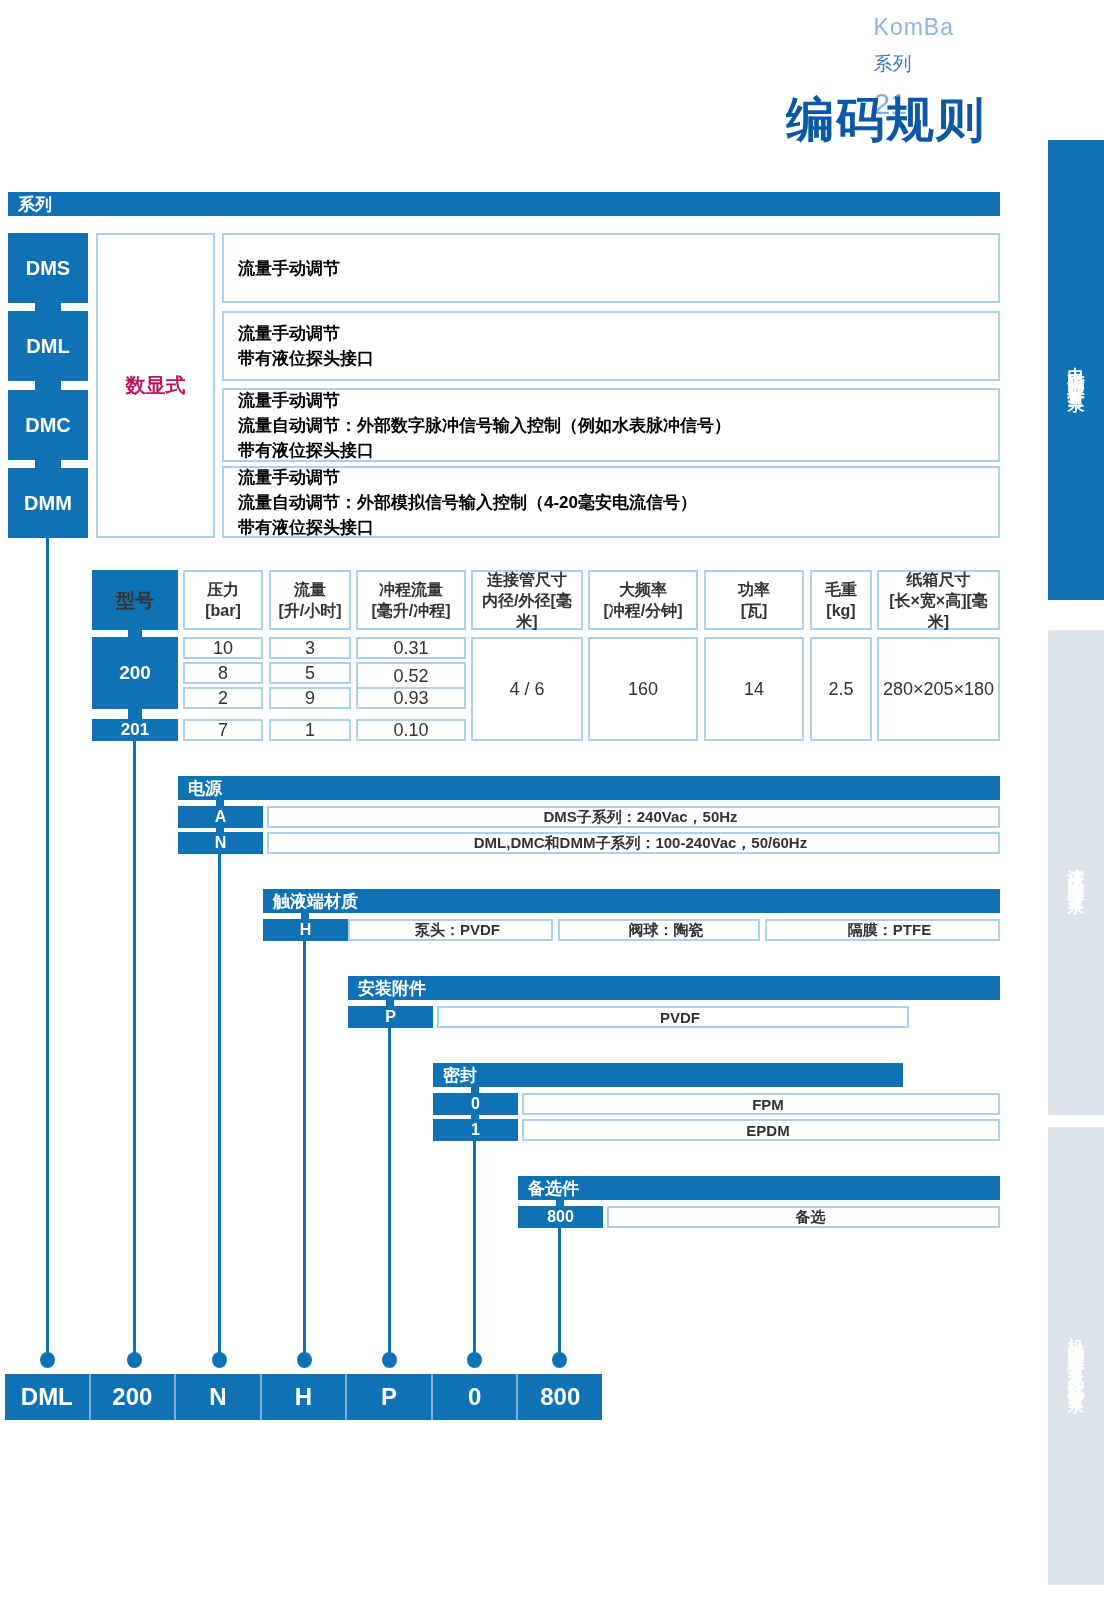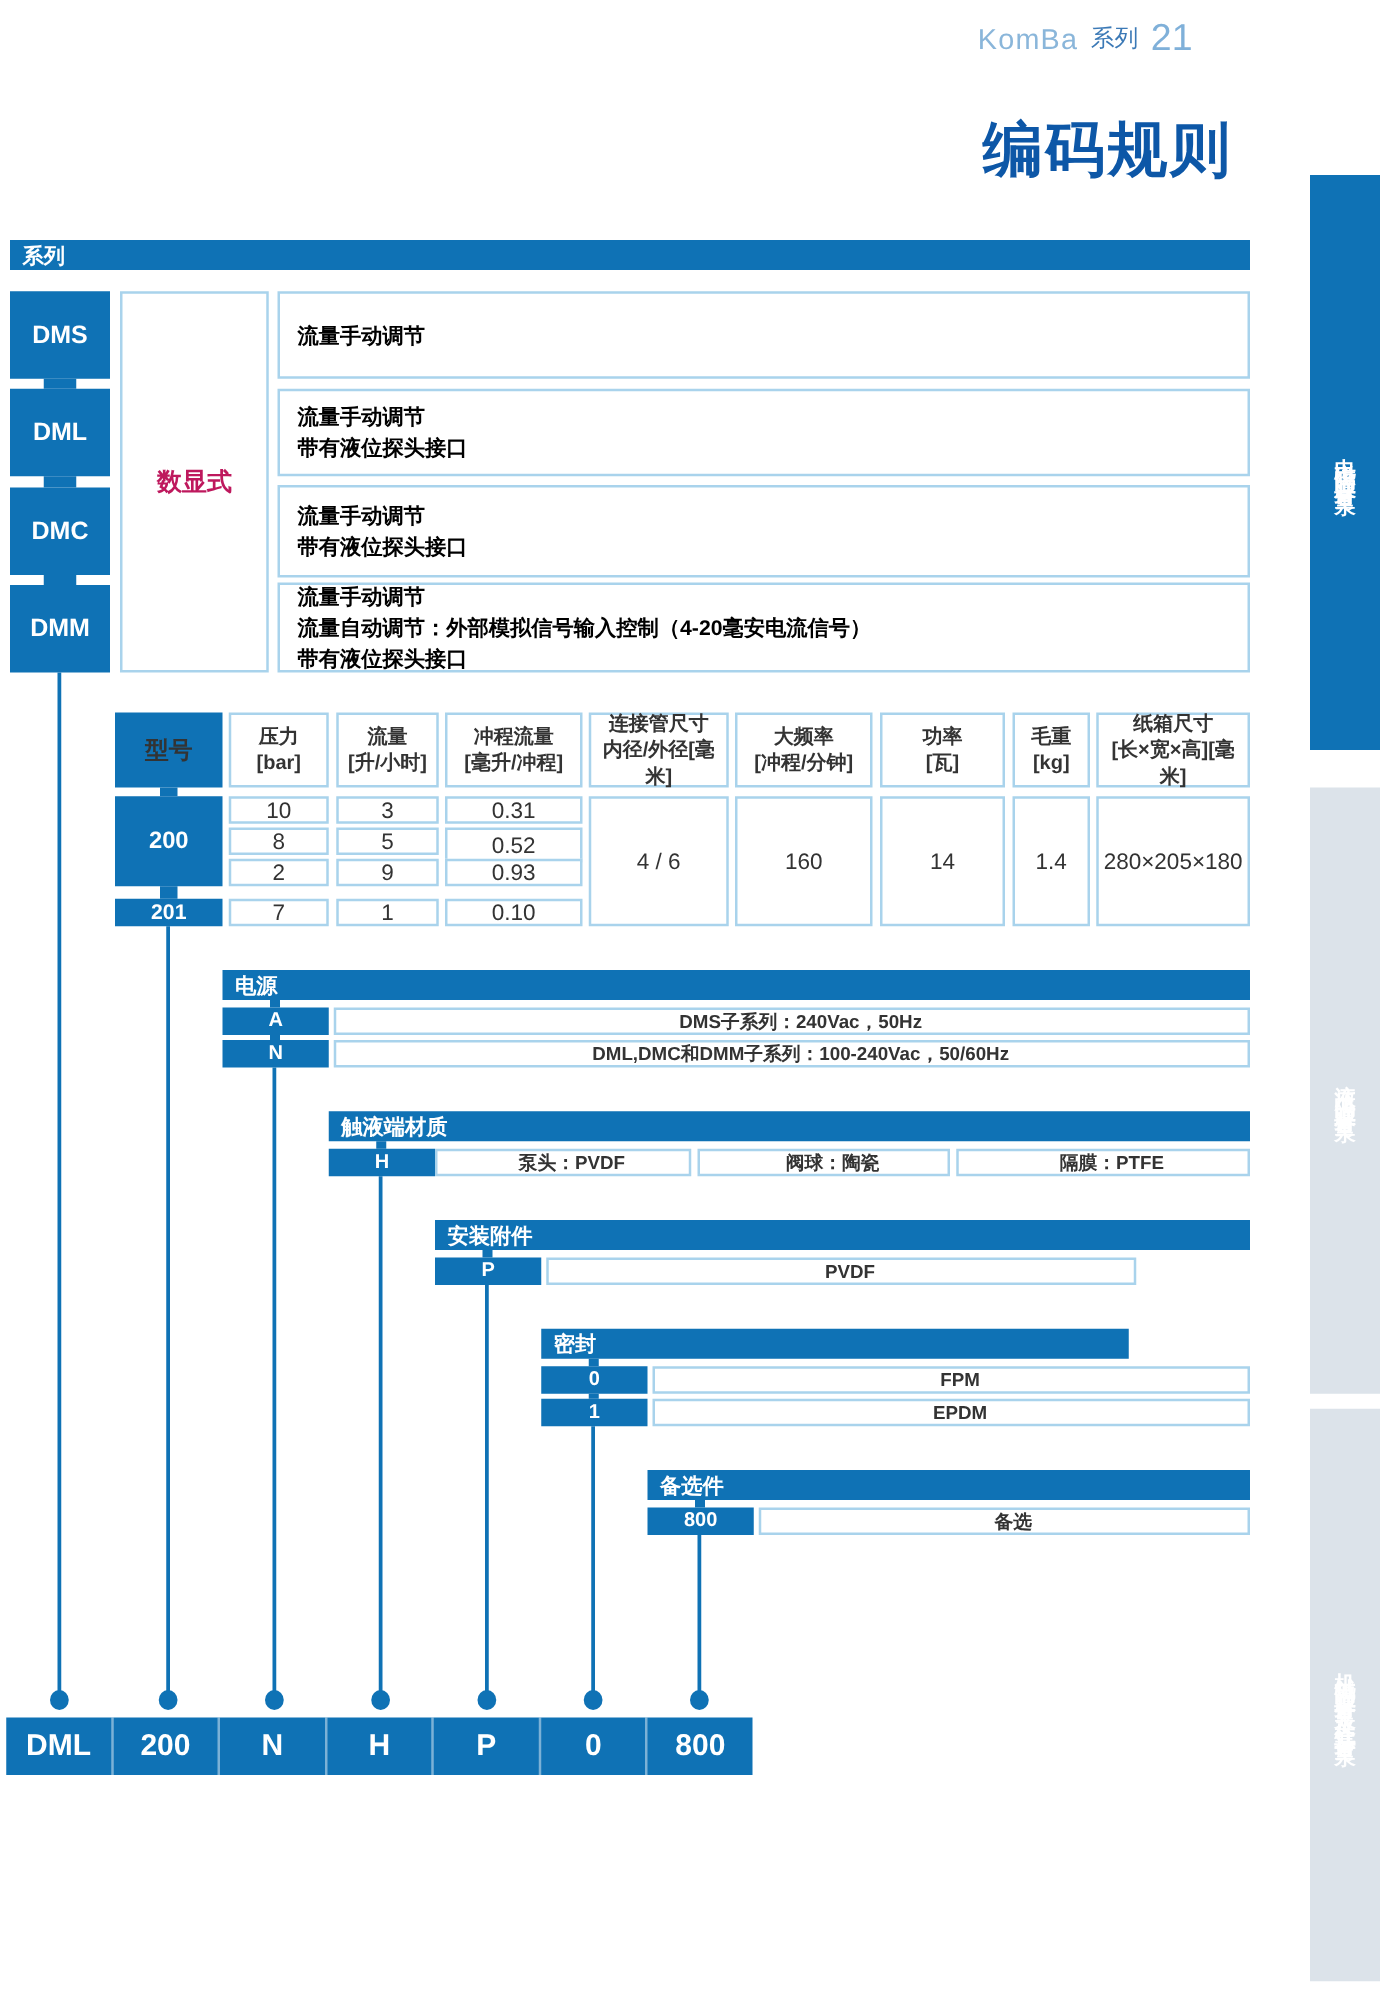--- a/index.html
+++ b/index.html
@@ -1,20 +1,20 @@
 <!DOCTYPE html>
 <html><head>
 <meta charset="utf-8">
 <style>
   html,body{margin:0;padding:0;background:#fff;}
   .page{position:relative;width:1104px;height:1600px;background:#fff;overflow:hidden;
         font-family:"Liberation Sans","DejaVu Sans",sans-serif;color:#333;}
 
   
-  .brandline{position:absolute;top:14px;right:150px;display:flex;align-items:center;gap:10px;}
+  .brandline{position:absolute;top:14px;right:150px;display:flex;align-items:flex-start;gap:10px;flex-direction:column;}
   .brand{color:#8ab6da;font-size:23px;letter-spacing:1px;}
   .brand-suffix{color:#3b79b6;font-size:19px;}
   .pagenum{color:#7fb0d9;font-size:30px;font-weight:300;}
   .title{position:absolute;top:88px;right:118px;margin:0;font-size:48px;font-weight:800;color:#0d57a7;letter-spacing:2px;}
 
   
   .hbar{position:absolute;background:#0f72b5;color:#fff;font-weight:bold;font-size:17px;
         display:flex;align-items:center;padding-left:10px;box-sizing:border-box;}
   .key{position:absolute;background:#0f72b5;color:#fff;font-weight:bold;
        display:flex;align-items:center;justify-content:center;box-sizing:border-box;}
@@ -81,20 +81,21 @@
 
   <div class="cell desc" style="left:222px;top:233px;width:778px;height:70px;">
     <span>流量手动调节</span>
   </div>
   <div class="cell desc" style="left:222px;top:311px;width:778px;height:70px;">
     <span>流量手动调节</span>
     <span>带有液位探头接口</span>
   </div>
   <div class="cell desc" style="left:222px;top:388px;width:778px;height:74px;">
     <span>流量手动调节</span>
+    <span>流量自动调节：外部数字脉冲信号输入控制（例如水表脉冲信号）</span>
     <span>带有液位探头接口</span>
   </div>
   <div class="cell desc" style="left:222px;top:466px;width:778px;height:72px;">
     <span>流量手动调节</span>
     <span>流量自动调节：外部模拟信号输入控制（4-20毫安电流信号）</span>
     <span>带有液位探头接口</span>
   </div>
 
   <div class="key thead" style="left:92px;top:570px;width:86px;height:60px;font-size:19px;">型号</div>
   <div class="cell thead" style="left:183px;top:570px;width:80px;height:60px;">
@@ -145,21 +146,21 @@
   <div class="cell tdata" style="left:269px;top:687px;width:82px;height:22px;">9</div>
   <div class="cell tdata" style="left:356px;top:687px;width:110px;height:22px;">0.93</div>
 
   <div class="cell tdata" style="left:183px;top:719px;width:80px;height:22px;">7</div>
   <div class="cell tdata" style="left:269px;top:719px;width:82px;height:22px;">1</div>
   <div class="cell tdata" style="left:356px;top:719px;width:110px;height:22px;">0.10</div>
 
   <div class="cell tdata" style="left:471px;top:637px;width:112px;height:104px;">4 / 6</div>
   <div class="cell tdata" style="left:588px;top:637px;width:110px;height:104px;">160</div>
   <div class="cell tdata" style="left:704px;top:637px;width:100px;height:104px;">14</div>
-  <div class="cell tdata" style="left:810px;top:637px;width:62px;height:104px;">1.4</div>
+  <div class="cell tdata" style="left:810px;top:637px;width:62px;height:104px;">2.5</div>
   <div class="cell tdata" style="left:877px;top:637px;width:123px;height:104px;">280×205×180</div>
 
   <div class="hbar" style="left:178px;top:776px;width:822px;height:24px;">
     <span>电源</span>
   </div>
   <div class="stub" style="left:216px;top:800px;width:8px;height:6px;"></div>
   <div class="key okey" style="left:178px;top:806px;width:85px;height:22px;">A</div>
   <div class="cell oval" style="left:267px;top:806px;width:733px;height:22px;">DMS子系列：240Vac，50Hz</div>
   <div class="stub" style="left:216px;top:828px;width:8px;height:4px;"></div>
   <div class="key okey" style="left:178px;top:832px;width:85px;height:22px;">N</div>

